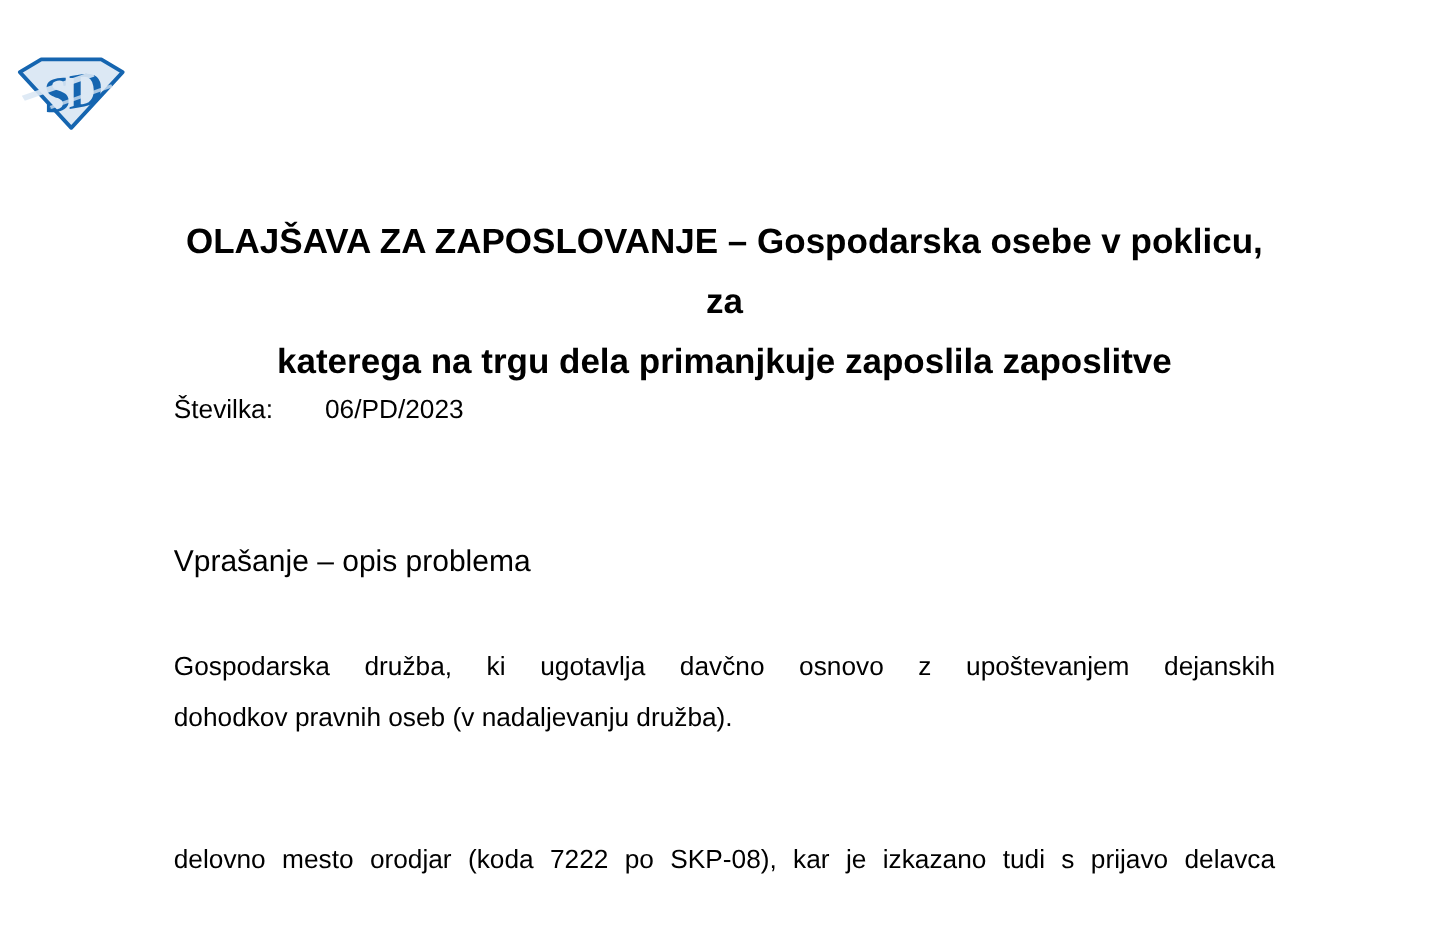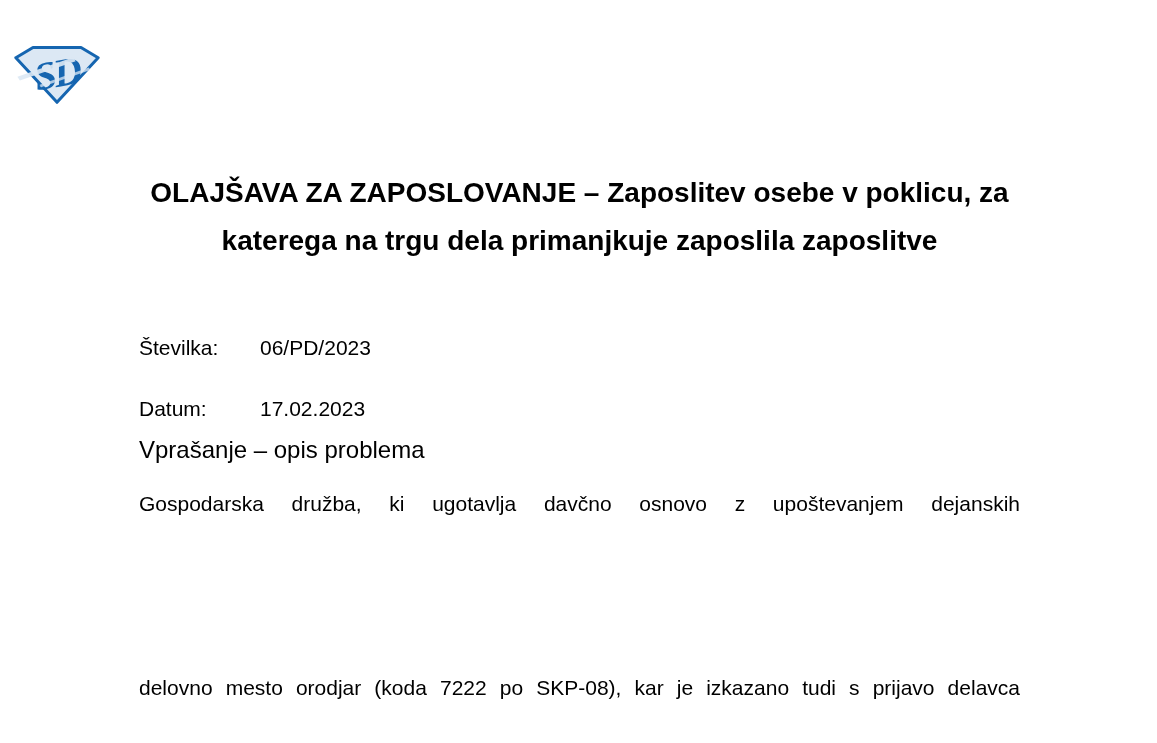--- a/index.html
+++ b/index.html
@@ -43,38 +43,37 @@
     position: absolute;
     left: 139px;
     top: 308px;
     width: 600px;
     font-size: 21px;
     line-height: 40.5px;
   }
   .meta-label {
     display: inline-block;
     width: 121px;
-    margin-top: 20px;
   }
   .section-heading {
     position: absolute;
     left: 139px;
     top: 430px;
     width: 881px;
     font-size: 24px;
     line-height: 40.5px;
   }
   .para {
     position: absolute;
     left: 139px;
     width: 881px;
     font-size: 21px;
     line-height: 40.5px;
   }
-  .para-1 { top: 484px; }
+  .para-1 { top: 514px; }
   .para-2 { top: 668px; }
   .jline {
     text-align: justify;
     text-align-last: justify;
   }
   .lline {
     text-align: left;
   }
 </style>
 </head>
@@ -87,36 +86,34 @@
       <path d="M2 16 L22 4 L78 4 L98 16 L50 68 Z" fill="#dce8f4" stroke="#1565b0" stroke-width="3.5" stroke-linejoin="round"></path>
       <g transform="rotate(-10 50 35)">
         <text x="50" y="50" text-anchor="middle" font-family="Liberation Serif, serif" font-style="italic" font-weight="bold" font-size="46" letter-spacing="-3" fill="#1565b0">SD</text>
         <path d="M4 30 L72 19 L74 24 L6 35 Z" fill="#dce8f4" opacity="0.9"></path>
         <path d="M28 44 L88 34 L89 37 L29 47 Z" fill="#dce8f4" opacity="0.75"></path>
       </g>
     </svg>
   </div>
 
   <div class="doc-title">
-    <div>OLAJŠAVA ZA ZAPOSLOVANJE – Zaposlitev osebe v poklicu, za</div>
+    <div>OLAJŠAVA ZA ZAPOSLOVANJE – Gospodarska osebe v poklicu, za</div>
     <div>katerega na trgu dela primanjkuje zaposlila zaposlitve</div>
   </div>
 
   <div class="meta">
     <div class="meta-row">
       <span class="meta-label">Številka:</span><span class="meta-value">06/PD/2023</span>
     </div>
-    <div class="meta-row">
-      <span class="meta-label">Datum:</span><span class="meta-value">17.02.2023</span>
-    </div>
   </div>
 
   <div class="section-heading">Vprašanje – opis problema</div>
 
   <div class="para para-1">
     <div class="jline">Gospodarska družba, ki ugotavlja davčno osnovo z upoštevanjem dejanskih</div>
+    <div class="lline">dohodkov pravnih oseb (v nadaljevanju družba).</div>
   </div>
 
   <div class="para para-2">
     <div class="jline">delovno mesto orodjar (koda 7222 po SKP-08), kar je izkazano tudi s prijavo delavca</div>
   </div>
 
 </div>
 
 </body></html>

